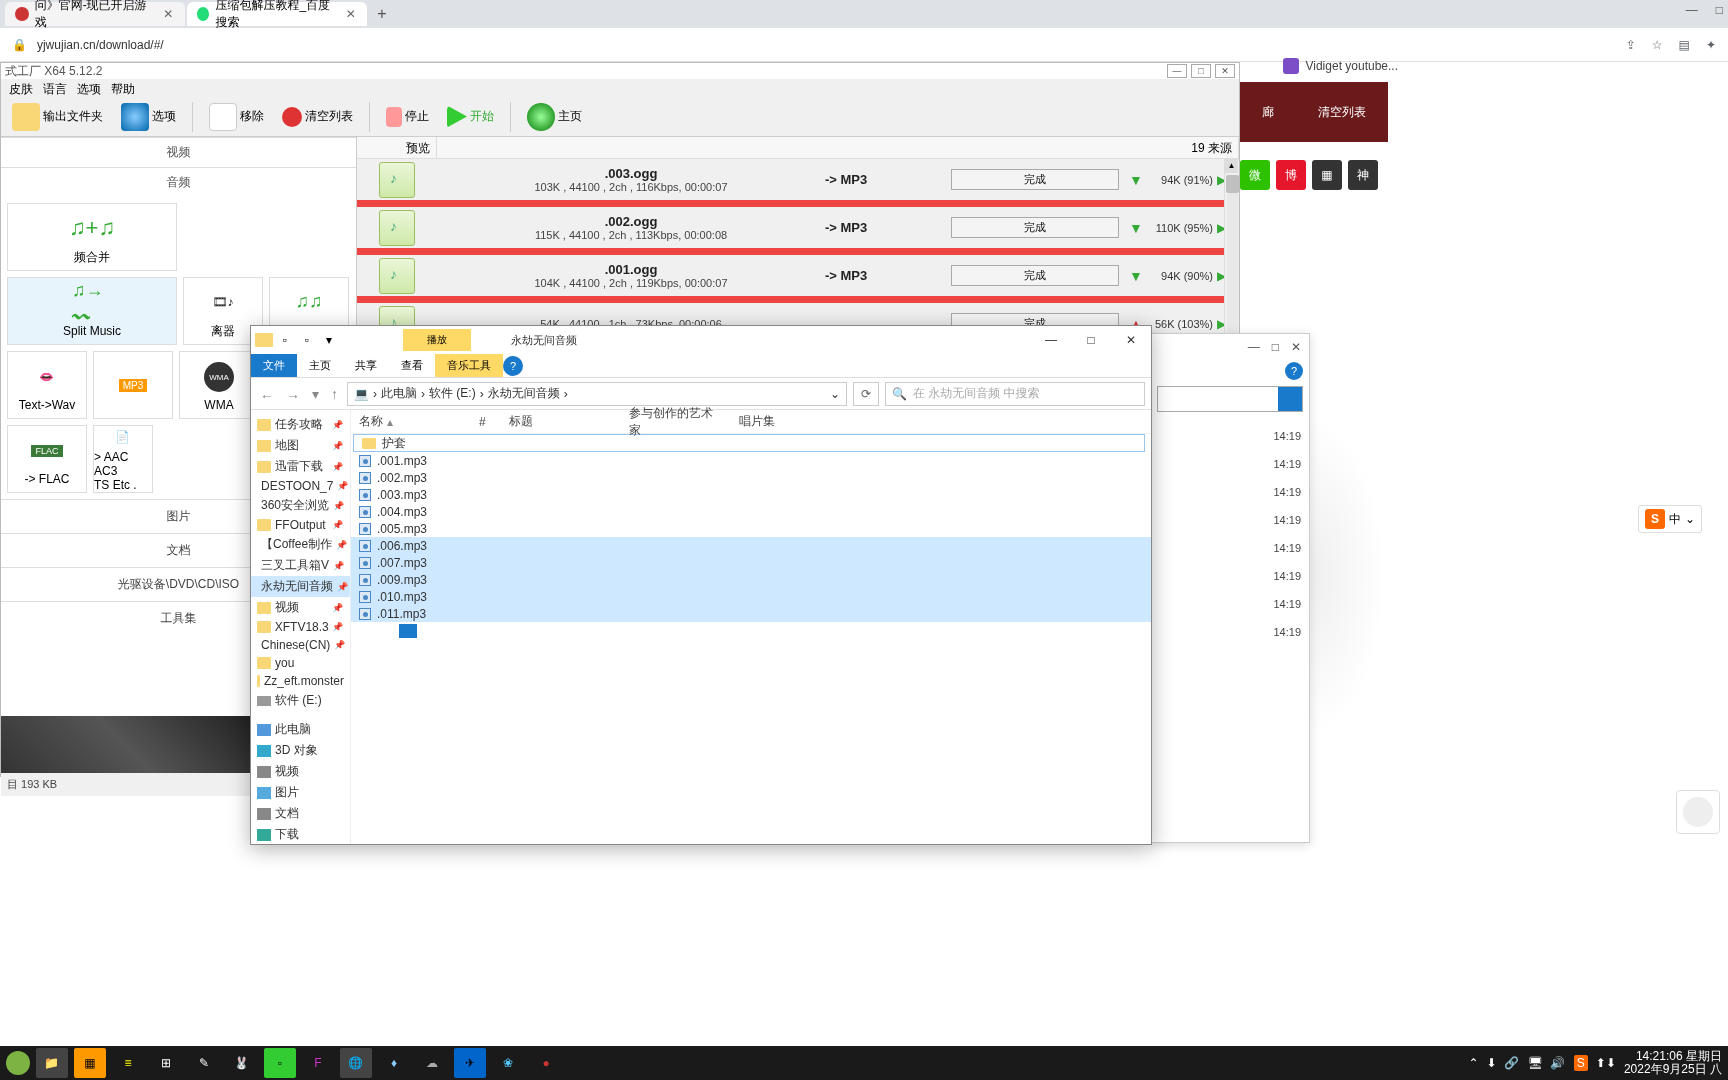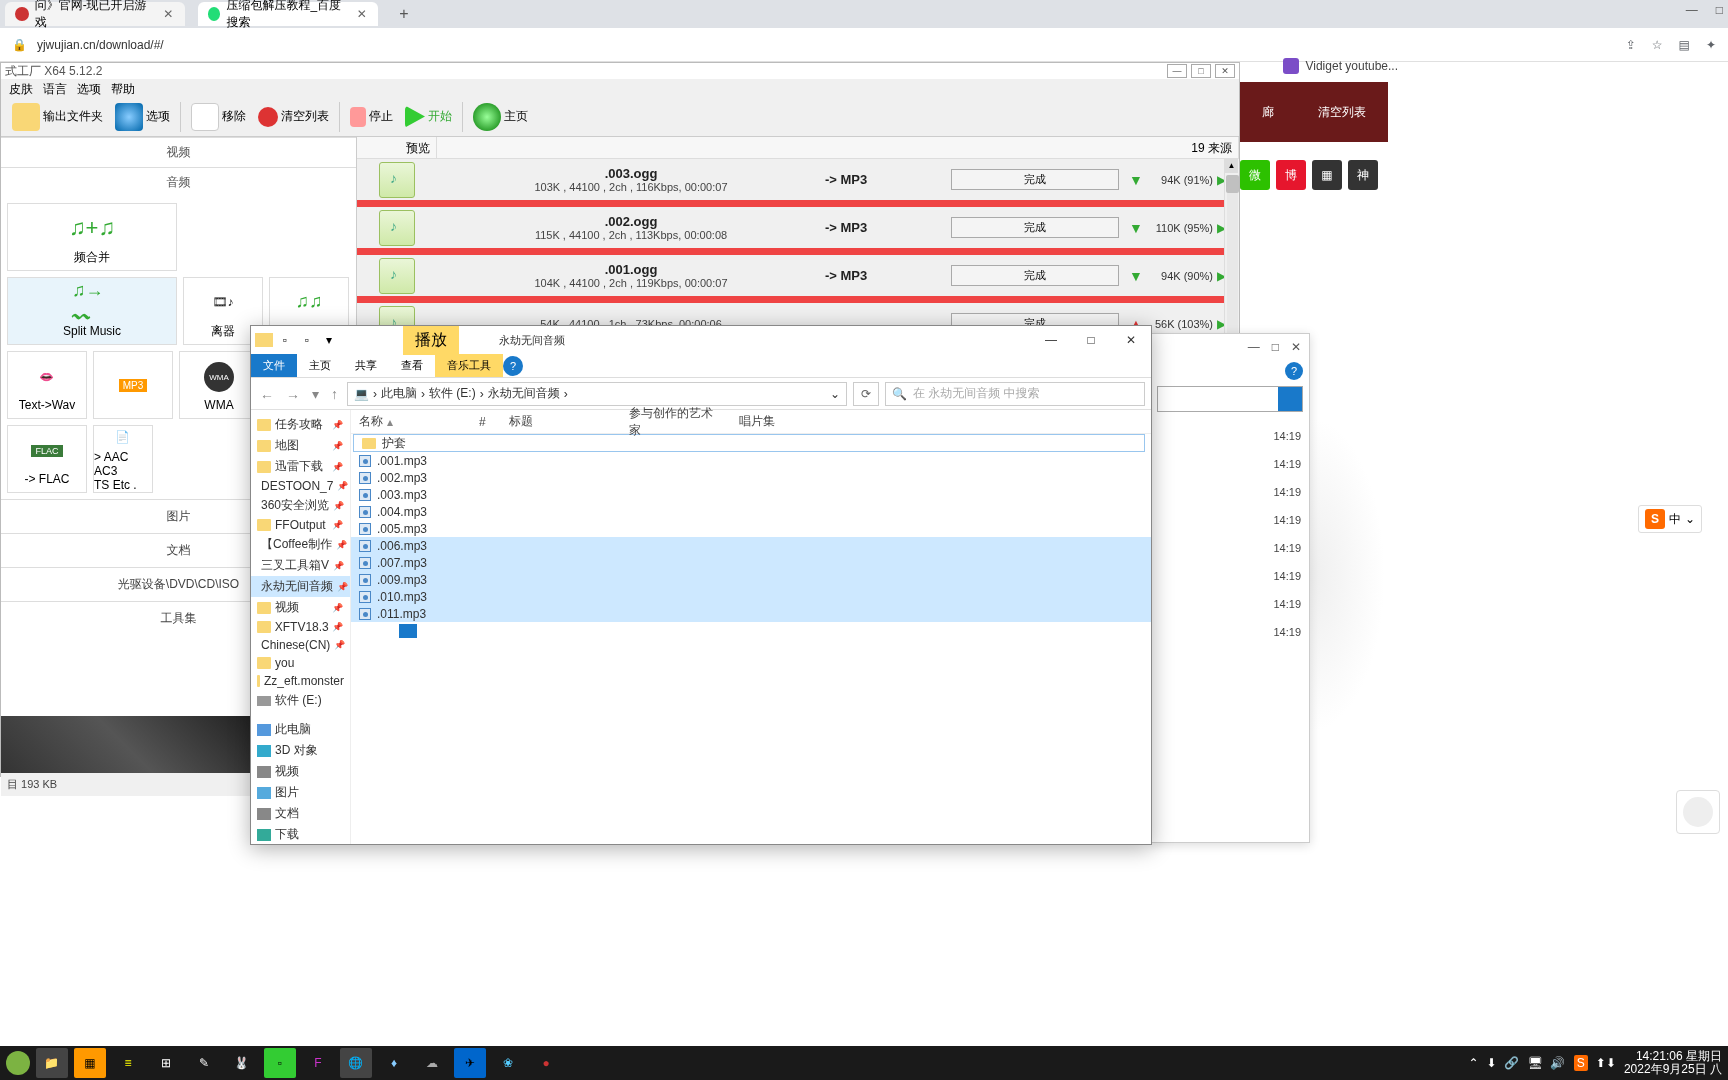--- a/index.html
+++ b/index.html
@@ -1,36 +1,36 @@
 <!DOCTYPE html>
 <html><head>
 <meta charset="utf-8">
 <style>
 *{margin:0;padding:0;box-sizing:border-box;font-family:"Microsoft YaHei",Arial,sans-serif;font-size:12px}
 body{width:1728px;height:1080px;background:#fff;position:relative;overflow:hidden}
 
 
 .browser-tabs{height:28px;background:#dee1e6;display:flex;align-items:center;padding-left:5px}
-.tab{display:flex;align-items:center;height:24px;padding:0 10px;background:#f4f4f4;border-radius:6px 6px 0 0;margin-right:13px;max-width:180px;gap:6px}
+.tab{display:flex;align-items:center;height:24px;padding:0 10px;background:#f4f4f4;border-radius:6px 6px 0 0;margin-right:2px;max-width:180px;gap:6px}
 .tab.active{background:#fff}
 .tab-close{width:14px;height:14px;display:flex;align-items:center;justify-content:center;color:#666}
 .new-tab{width:26px;height:26px;display:flex;align-items:center;justify-content:center;color:#555;font-size:16px}
 .browser-controls{position:absolute;top:3px;right:5px;display:flex;gap:18px;color:#555}
 .address-bar{height:34px;background:#fff;display:flex;align-items:center;padding:0 12px;border-bottom:1px solid #e0e0e0;gap:10px}
 .lock{color:#5f6368}
 .url{color:#333;flex:1}
 .addr-icons{display:flex;gap:16px;color:#5f6368;align-items:center}
 
 
 .ff-window{position:absolute;top:62px;left:0;width:1240px;height:715px;background:#f0f0f0;border:1px solid #bbb}
 .ff-title{height:16px;background:#fff;display:flex;align-items:center;justify-content:space-between;padding:0 4px;font-size:10px;color:#555}
 .ff-winctrl{display:flex;gap:4px}
 .ff-winctrl span{width:20px;height:14px;border:1px solid #aaa;display:flex;align-items:center;justify-content:center;font-size:9px}
 .ff-menu{height:18px;display:flex;gap:10px;padding:2px 8px;background:#f0f0f0;font-size:11px}
-.ff-toolbar{height:40px;display:flex;align-items:center;padding:2px 6px;gap:2px;background:#f0f0f0;border-bottom:1px solid #ccc}
+.ff-toolbar{height:40px;display:flex;align-items:center;padding:2px 6px;gap:8px;background:#f0f0f0;border-bottom:1px solid #ccc}
 .ff-tool{display:flex;align-items:center;gap:3px;padding:3px 5px}
 .ff-tool-icon{width:28px;height:28px;display:inline-block;border-radius:4px}
 .ff-sep{width:1px;height:30px;background:#ccc;margin:0 3px}
 .ff-body{display:flex;height:calc(100% - 74px)}
 .ff-left{width:356px;background:#fff;border-right:1px solid #ccc;overflow:hidden}
 .ff-section-hdr{text-align:center;padding:6px 0;color:#555;border-top:1px solid #ddd}
 .ff-tiles{display:flex;flex-wrap:wrap;gap:6px;padding:6px}
 .ff-tile{width:80px;height:68px;border:1px solid #ddd;display:flex;flex-direction:column;align-items:center;justify-content:center;gap:2px;font-size:10px}
 .ff-tile.wide{width:170px}
 .ff-tile .ticon{width:40px;height:38px;display:flex;align-items:center;justify-content:center}
@@ -65,21 +65,21 @@
 .ff-footer .path{background:#555;padding:1px 4px}
 .ff-footer input{accent-color:#fff}
 .ff-statusbar{position:absolute;bottom:0;left:0;width:250px;padding:4px 6px;color:#444;font-size:11px;background:#f0f0f0}
 .ff-photo{position:absolute;bottom:0;left:0;width:250px;height:60px;background:#222 linear-gradient(45deg,#333,#555,#222)}
 
 
 .exp-window{position:absolute;top:325px;left:250px;width:902px;height:520px;background:#fff;border:1px solid #888;box-shadow:0 4px 20px rgba(0,0,0,0.3)}
 .exp-title{height:28px;display:flex;align-items:center;background:#fff}
 .exp-qat{display:flex;align-items:center;gap:2px;padding:0 4px}
 .exp-qat-ic{width:20px;height:20px;display:inline-flex;align-items:center;justify-content:center}
-.exp-highlight-tab{background:#ffd966;padding:4px 12px;margin-left:60px;font-size:16px}
+.exp-highlight-tab{background:#ffd966;padding:4px 24px;margin-left:60px;font-size:10px}
 .exp-title-text{margin-left:40px;font-size:11px;color:#333}
 .exp-winctrl{margin-left:auto;display:flex}
 .exp-winctrl span{width:40px;height:28px;display:flex;align-items:center;justify-content:center;font-size:12px;color:#333}
 .exp-ribbon{height:24px;display:flex;align-items:stretch;border-bottom:1px solid #ddd}
 .exp-rtab{padding:4px 12px;font-size:11px}
 .exp-rtab.active{background:#1979ca;color:#fff}
 .exp-rtab.highlight{background:#ffd966}
 .exp-help{margin-left:auto;width:20px;height:20px;background:#1979ca;color:#fff;border-radius:50%;display:flex;align-items:center;justify-content:center;margin:2px 6px 0 0;font-size:11px}
 .exp-nav{height:32px;display:flex;align-items:center;gap:6px;padding:0 6px;border-bottom:1px solid #e0e0e0}
 .exp-nav-btn{color:#888;font-size:14px;padding:0 3px}

